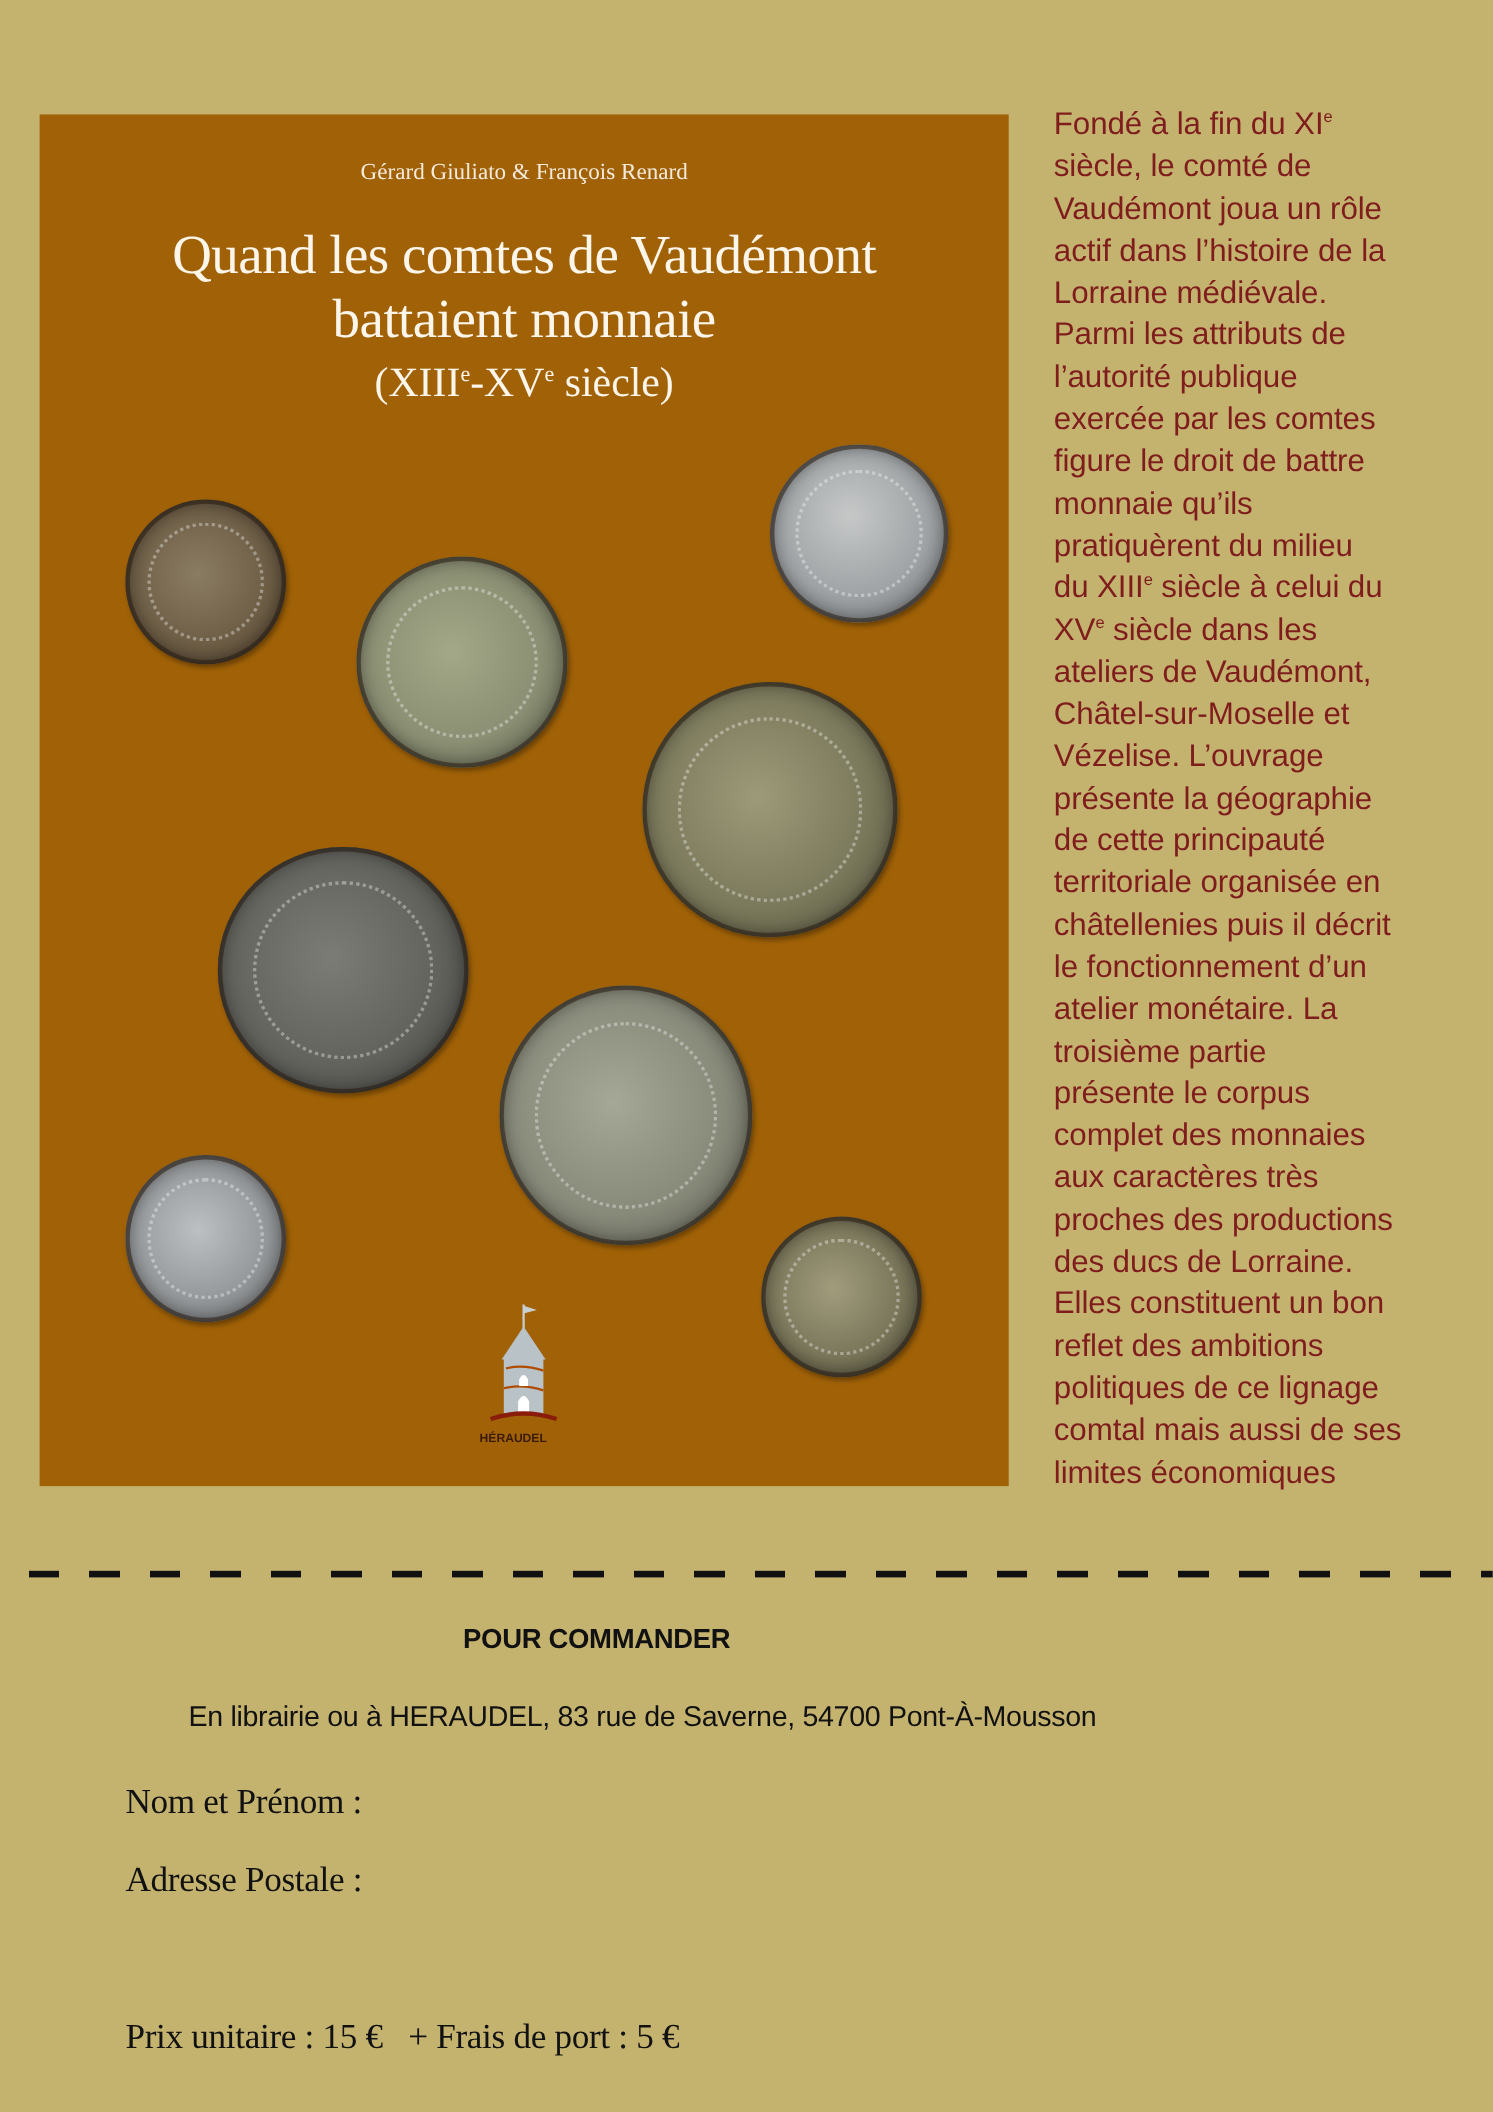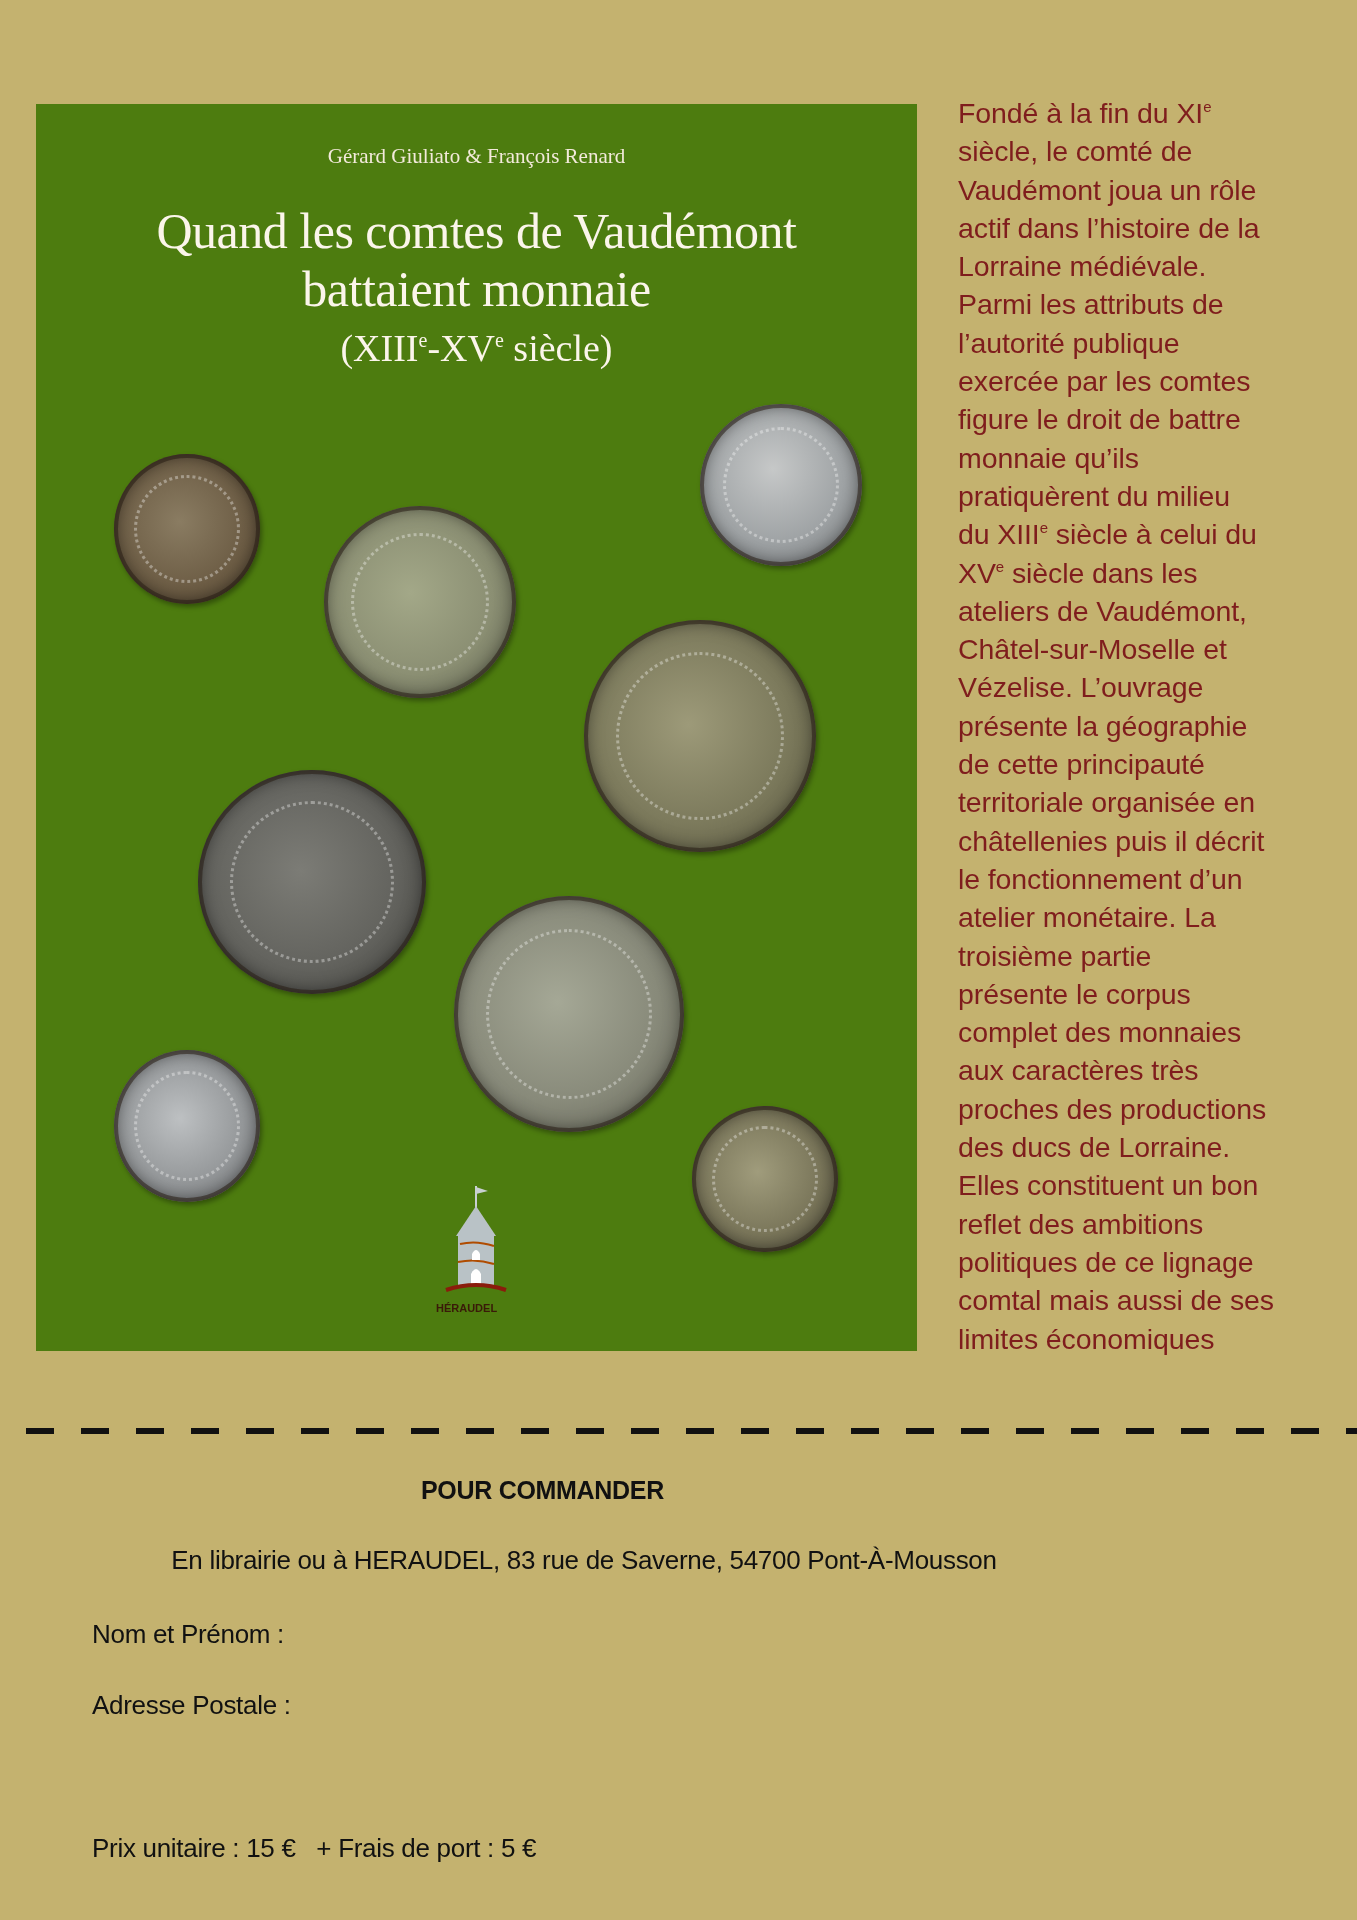--- a/index.html
+++ b/index.html
@@ -8,21 +8,21 @@
     background: #c4b26f;
     position: relative;
     overflow: hidden;
     font-family: "Liberation Sans", "DejaVu Sans", sans-serif;
     color: #111;
   }
   .cover {
     position: absolute;
     left: 36px; top: 104px;
     width: 881px; height: 1247px;
-    background: #4d7c0f;
+    background: #a16207;
   }
   .cover .authors {
     position: absolute; top: 40px; left: 0; right: 0;
     text-align: center;
     font-family: "Liberation Serif", "DejaVu Serif", serif;
     color: #f3eadb; font-size: 21px;
   }
   .cover .title {
     position: absolute; top: 98px; left: 0; right: 0;
     text-align: center;
@@ -74,21 +74,21 @@
   }
   .order-title {
     position: absolute; top: 1476px; left: 0; width: 1085px; text-align: center;
     font-size: 25px; font-weight: bold; letter-spacing: -0.3px;
   }
   .order-addr {
     position: absolute; top: 1545px; left: 0; width: 1168px; text-align: center;
     font-size: 26px; letter-spacing: -0.3px;
   }
   .field {
-    position: absolute; left: 92px; font-size: 26px; letter-spacing: -0.3px;
+    position: absolute; left: 114px; font-size: 32px; letter-spacing: -0.3px; font-family: Liberation Serif, serif;
   }
   .f-name { top: 1619px; }
   .f-addr { top: 1690px; }
   .f-price { top: 1833px; white-space: pre; }
 </style>
 </head>
 <body>
 
 <div class="cover">
   <div class="authors">Gérard Giuliato &amp; François Renard</div>

